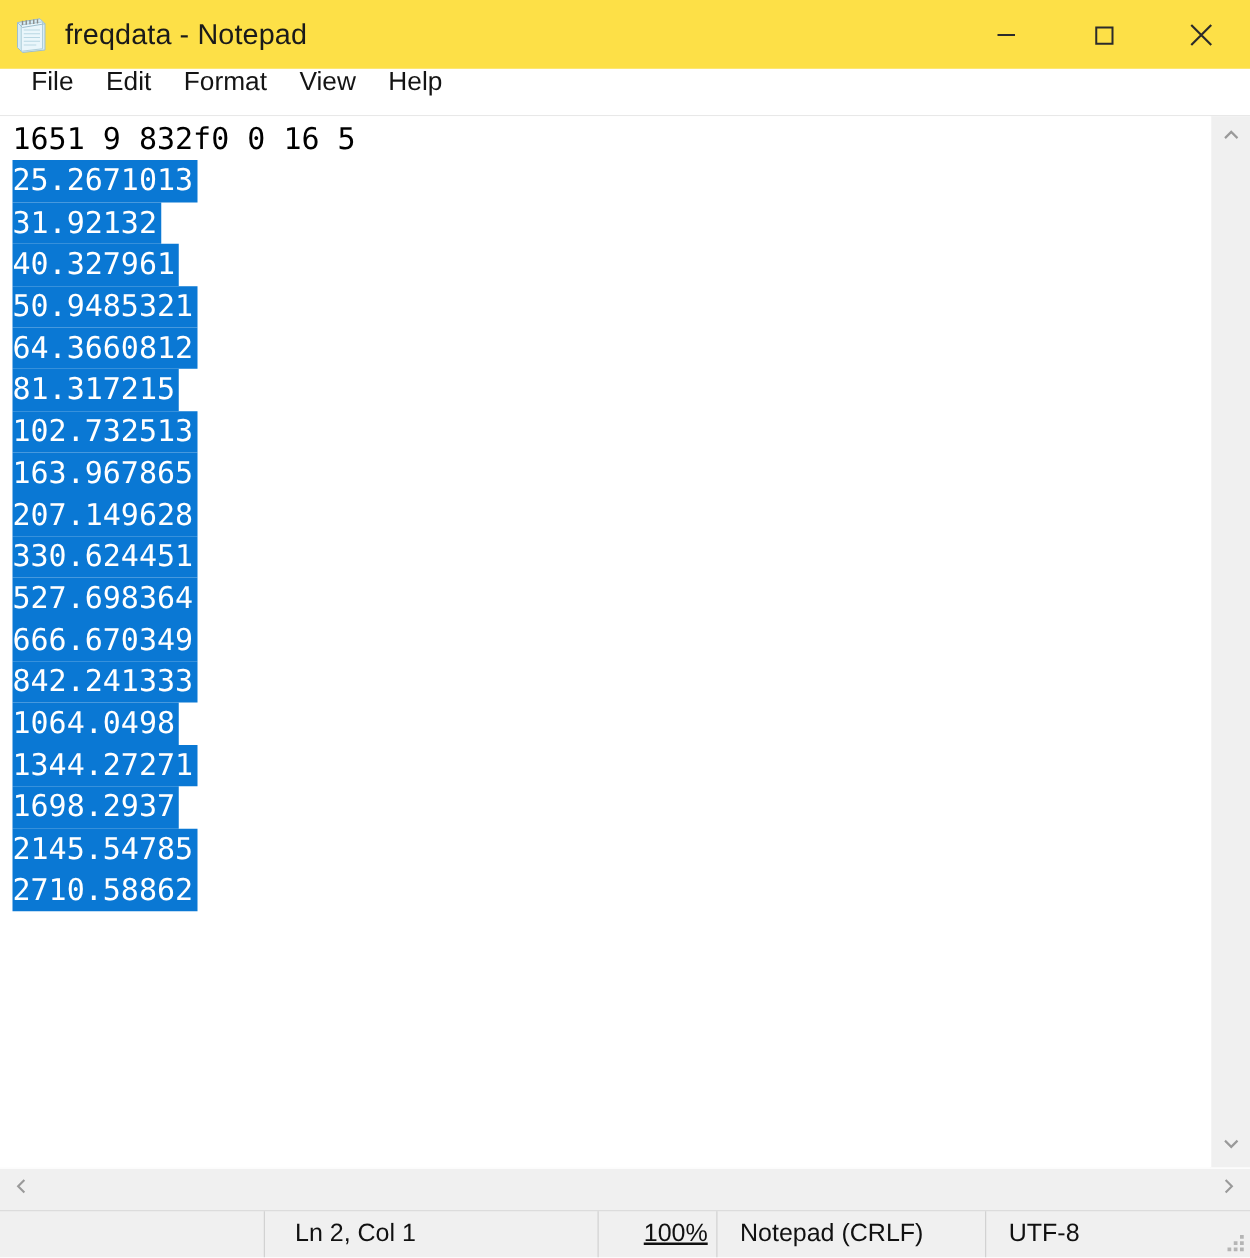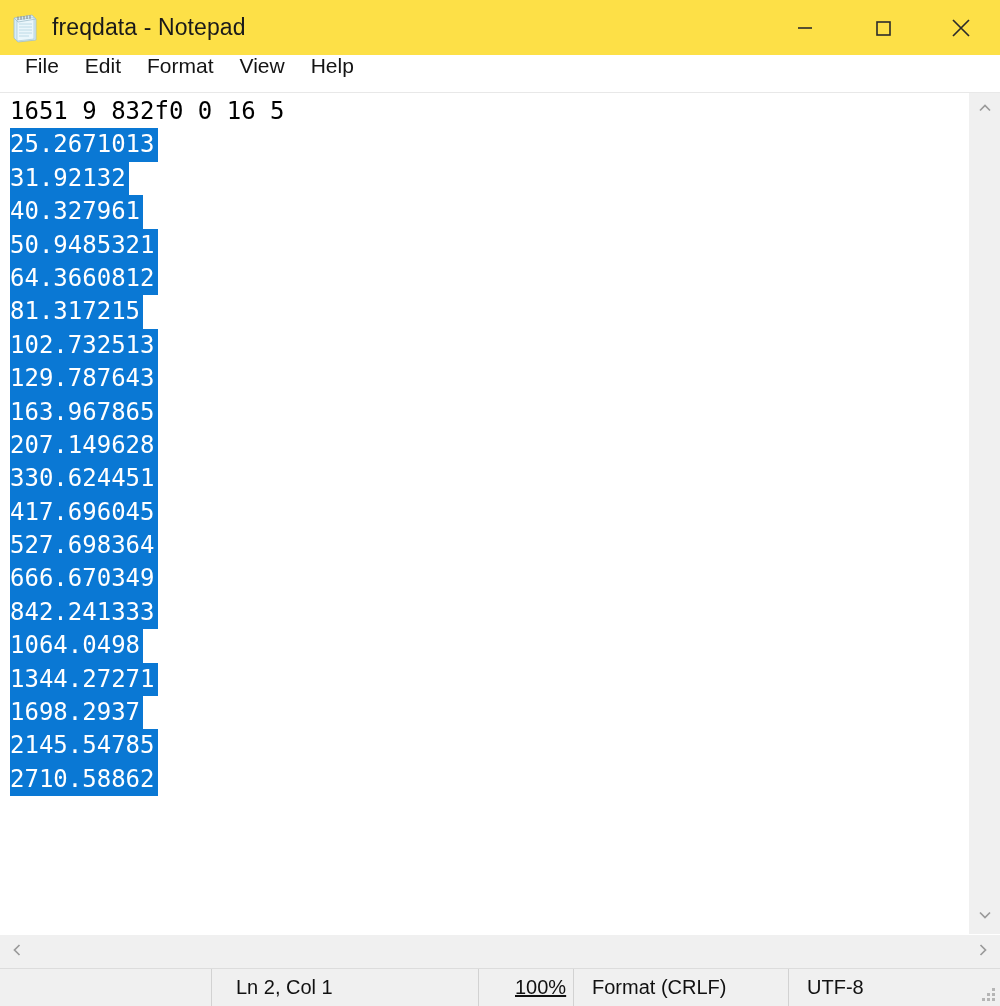--- a/index.html
+++ b/index.html
@@ -278,25 +278,23 @@
     <div class="editor-row">
       <div class="text-canvas" id="text-canvas">
           <div class="line"><span class="txt">1651 9 832f0 0 16 5</span></div>
           <div class="line selected"><span class="txt">25.2671013</span></div>
           <div class="line selected"><span class="txt">31.92132</span></div>
           <div class="line selected"><span class="txt">40.327961</span></div>
           <div class="line selected"><span class="txt">50.9485321</span></div>
           <div class="line selected"><span class="txt">64.3660812</span></div>
           <div class="line selected"><span class="txt">81.317215</span></div>
           <div class="line selected"><span class="txt">102.732513</span></div>
-          <div class="line selected"><span class="txt">129.787643</span></div>
           <div class="line selected"><span class="txt">163.967865</span></div>
           <div class="line selected"><span class="txt">207.149628</span></div>
           <div class="line selected"><span class="txt">330.624451</span></div>
-          <div class="line selected"><span class="txt">417.696045</span></div>
           <div class="line selected"><span class="txt">527.698364</span></div>
           <div class="line selected"><span class="txt">666.670349</span></div>
           <div class="line selected"><span class="txt">842.241333</span></div>
           <div class="line selected"><span class="txt">1064.0498</span></div>
           <div class="line selected"><span class="txt">1344.27271</span></div>
           <div class="line selected"><span class="txt">1698.2937</span></div>
           <div class="line selected"><span class="txt">2145.54785</span></div>
           <div class="line selected"><span class="txt">2710.58862</span></div>
         </div>
 
@@ -335,21 +333,21 @@
           </svg>
         </span>
       </div>
     </div>
   </div>
 
   <div class="statusbar">
     <div class="status-spacer"></div>
     <div class="status-cell cursor-pos">Ln 2, Col 1</div>
     <div class="status-cell zoom">100%</div>
-    <div class="status-cell eol">Format (CRLF)</div>
+    <div class="status-cell eol">Notepad (CRLF)</div>
     <div class="status-cell encoding">UTF-8</div>
     <div class="grip">
       <i style="left:10px;top:0px"></i>
       <i style="left:5px;top:5px"></i>
         <i style="left:10px;top:5px"></i>
       <i style="left:0px;top:10px"></i>
         <i style="left:5px;top:10px"></i>
         <i style="left:10px;top:10px"></i>
     </div>
   </div>

